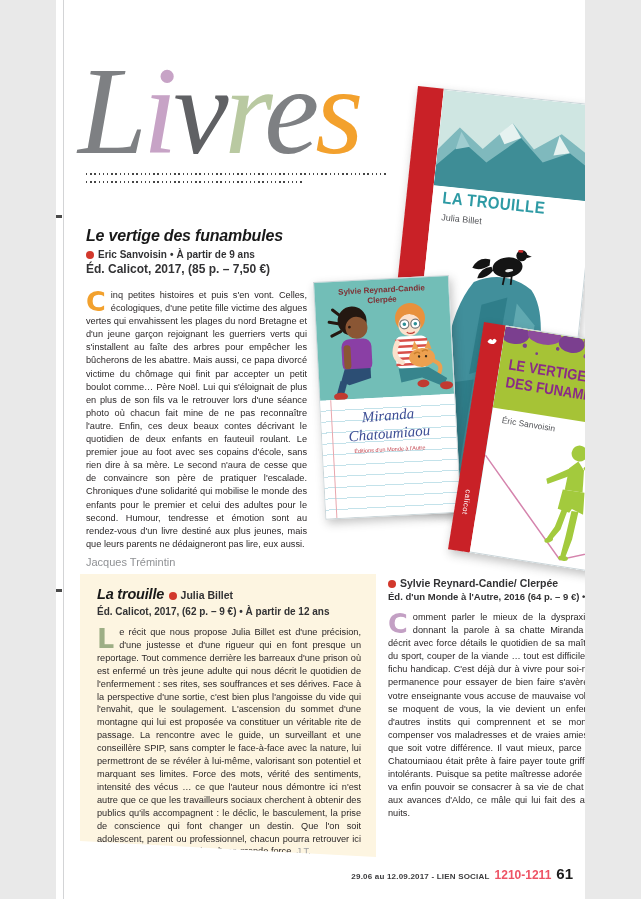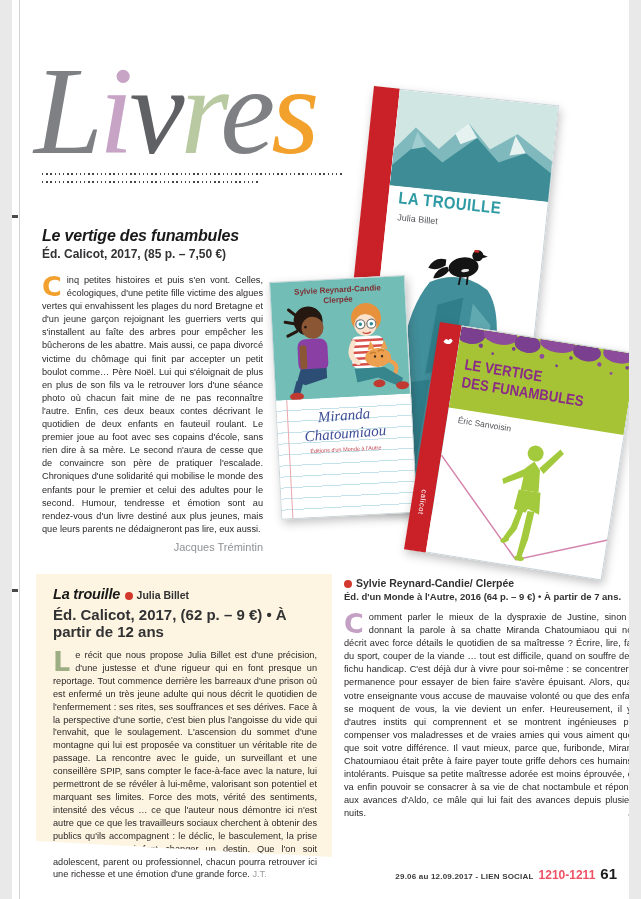--- a/index.html
+++ b/index.html
@@ -1,18 +1,18 @@
 <!DOCTYPE html>
 <html><head>
 <meta charset="utf-8">
 <style>
   html,body { margin:0; padding:0; background:#e9e9e9; }
   * { box-sizing:border-box; }
   .page {
-    position:relative; width:617px; height:899px; background:#ffffff;
+    position:relative; width:529px; height:899px; background:#ffffff;
     font-family:"Liberation Sans", sans-serif; overflow:hidden; margin:0 auto;padding-left:23px;
   }
   
   .scan-line { position:absolute; left:7px; top:0; width:1px; height:899px; background:#d3d4d6; }
   .tick { position:absolute; left:0; width:6px; height:3px; background:#4a4a4a; }
   .tick-1 { top:215px; } .tick-2 { top:589px; }
 
   
   .header-title {
     position:absolute; left:22px; top:50px; font-family:"Liberation Serif", serif;
@@ -28,42 +28,42 @@
   
   .rev-title { font-style:italic; font-weight:bold; color:#191919; letter-spacing:-0.2px; }
   .meta { font-weight:700; color:#323234; }
   .dot { display:inline-block; width:8px; height:8px; border-radius:50%; background:#d2382c; margin-right:4px; vertical-align:-1px; }
   .sep { margin:0 3px; }
   .body-text { font-size:9.2px; line-height:13.1px; text-align:justify; color:#2b2728; }
   .dropcap {
     float:left; font-family:"DejaVu Sans", sans-serif; font-weight:800;
     font-size:27px; line-height:22px; margin:2px 5px 0 0;
   }
-  .sig { text-align:right; font-size:11px; color:#8f9194; margin-top:5px; }
+  .sig { text-align:left; font-size:11px; color:#8f9194; margin-top:5px; }
   .sig-jt { color:#9b9da0; }
 
   
   .rev-vertige { position:absolute; left:30px; top:227px; width:221px; z-index:1; }
   .rev-vertige .rev-title { font-size:16px; }
   .rev-vertige .byline { margin-top:4px; font-size:10px; }
   .rev-vertige .pub { margin-top:2px; font-size:12px; }
   .rev-vertige .body-text { margin-top:13px; }
 
   
   .box-trouille {
     position:absolute; left:24px; top:574px; width:296px; height:283px;
     background:#fdf5e1; padding:11px 15px 0 17px; z-index:1;
   }
   .box-wedge {
     position:absolute; left:0; bottom:0; width:100%; height:16px; background:#ffffff;
     clip-path:polygon(0 0, 100% 100%, 0 100%);
   }
   .box-trouille .rev-title { font-size:14.5px; }
   .box-trouille .byline-inline { font-size:10.5px; }
-  .box-trouille .pub { margin-top:3px; font-size:15px; }
+  .box-trouille .pub { margin-top:3px; font-size:10px; }
   .box-trouille .body-text { margin-top:9px; line-height:12.9px; }
 
   
   .rev-miranda { position:absolute; left:332px; top:574px; width:298px; z-index:1; }
   .rev-miranda .rev-title { font-size:14.5px; }
   .rev-miranda .byline { margin-top:3px; font-size:10.5px; }
   .rev-miranda .pub { margin-top:2px; font-size:9.5px; }
   .rev-miranda .body-text { margin-top:9px; position:relative; }
   .sig-abs { position:absolute; right:0; bottom:0; color:#9b9da0; }
 
@@ -136,20 +136,23 @@
   <div class="scan-line"></div>
   <div class="tick tick-1"></div>
   <div class="tick tick-2"></div>
 
   <div class="header-title"><span style="color: rgb(126, 128, 131);">L</span><span style="color: rgb(199, 163, 198);">i</span><span style="color: rgb(96, 97, 100);">v</span><span style="color: rgb(185, 201, 161);">r</span><span style="color: rgb(126, 128, 131);">e</span><span style="color: rgb(243, 161, 45);">s</span></div>
   <div class="rule-dotted rule-1"></div>
   <div class="rule-dotted rule-2"></div>
 
   <div class="rev-vertige">
     <div class="rev-title">Le vertige des funambules</div>
+    <div class="byline meta">
+      <span class="dot"></span><span>Eric Sanvoisin</span><span class="sep">•</span><span>À partir de 9 ans</span>
+    </div>
     <div class="pub meta">Éd. Calicot, 2017, (85 p. – 7,50 €)</div>
     <p class="body-text" style="margin:13px 0 0 0;">
       <span class="dropcap" style="color: rgb(242, 161, 46);">C</span><span>inq petites histoires et puis s'en vont. Celles, écologiques, d'une petite fille victime des algues vertes qui envahissent les plages du nord Bretagne et d'un jeune garçon rejoignant les guerriers verts qui s'installent au faîte des arbres pour empêcher les bûcherons de les abattre. Mais aussi, ce papa divorcé victime du chômage qui finit par accepter un petit boulot comme… Père Noël. Lui qui s'éloignait de plus en plus de son fils va le retrouver lors d'une séance photo où chacun fait mine de ne pas reconnaître l'autre. Enfin, ces deux beaux contes décrivant le quotidien de deux enfants en fauteuil roulant. Le premier joue au foot avec ses copains d'école, sans rien dire à sa mère. Le second n'aura de cesse que de convaincre son père de pratiquer l'escalade. Chroniques d'une solidarité qui mobilise le monde des enfants pour le premier et celui des adultes pour le second. Humour, tendresse et émotion sont au rendez-vous d'un livre destiné aux plus jeunes, mais que leurs parents ne dédaigneront pas lire, eux aussi.</span>
     </p>
     <div class="sig">Jacques Trémintin</div>
   </div>
 
   <div class="book book-trouille">
     <div class="spine">
       <span class="spine-text">calicot</span>

